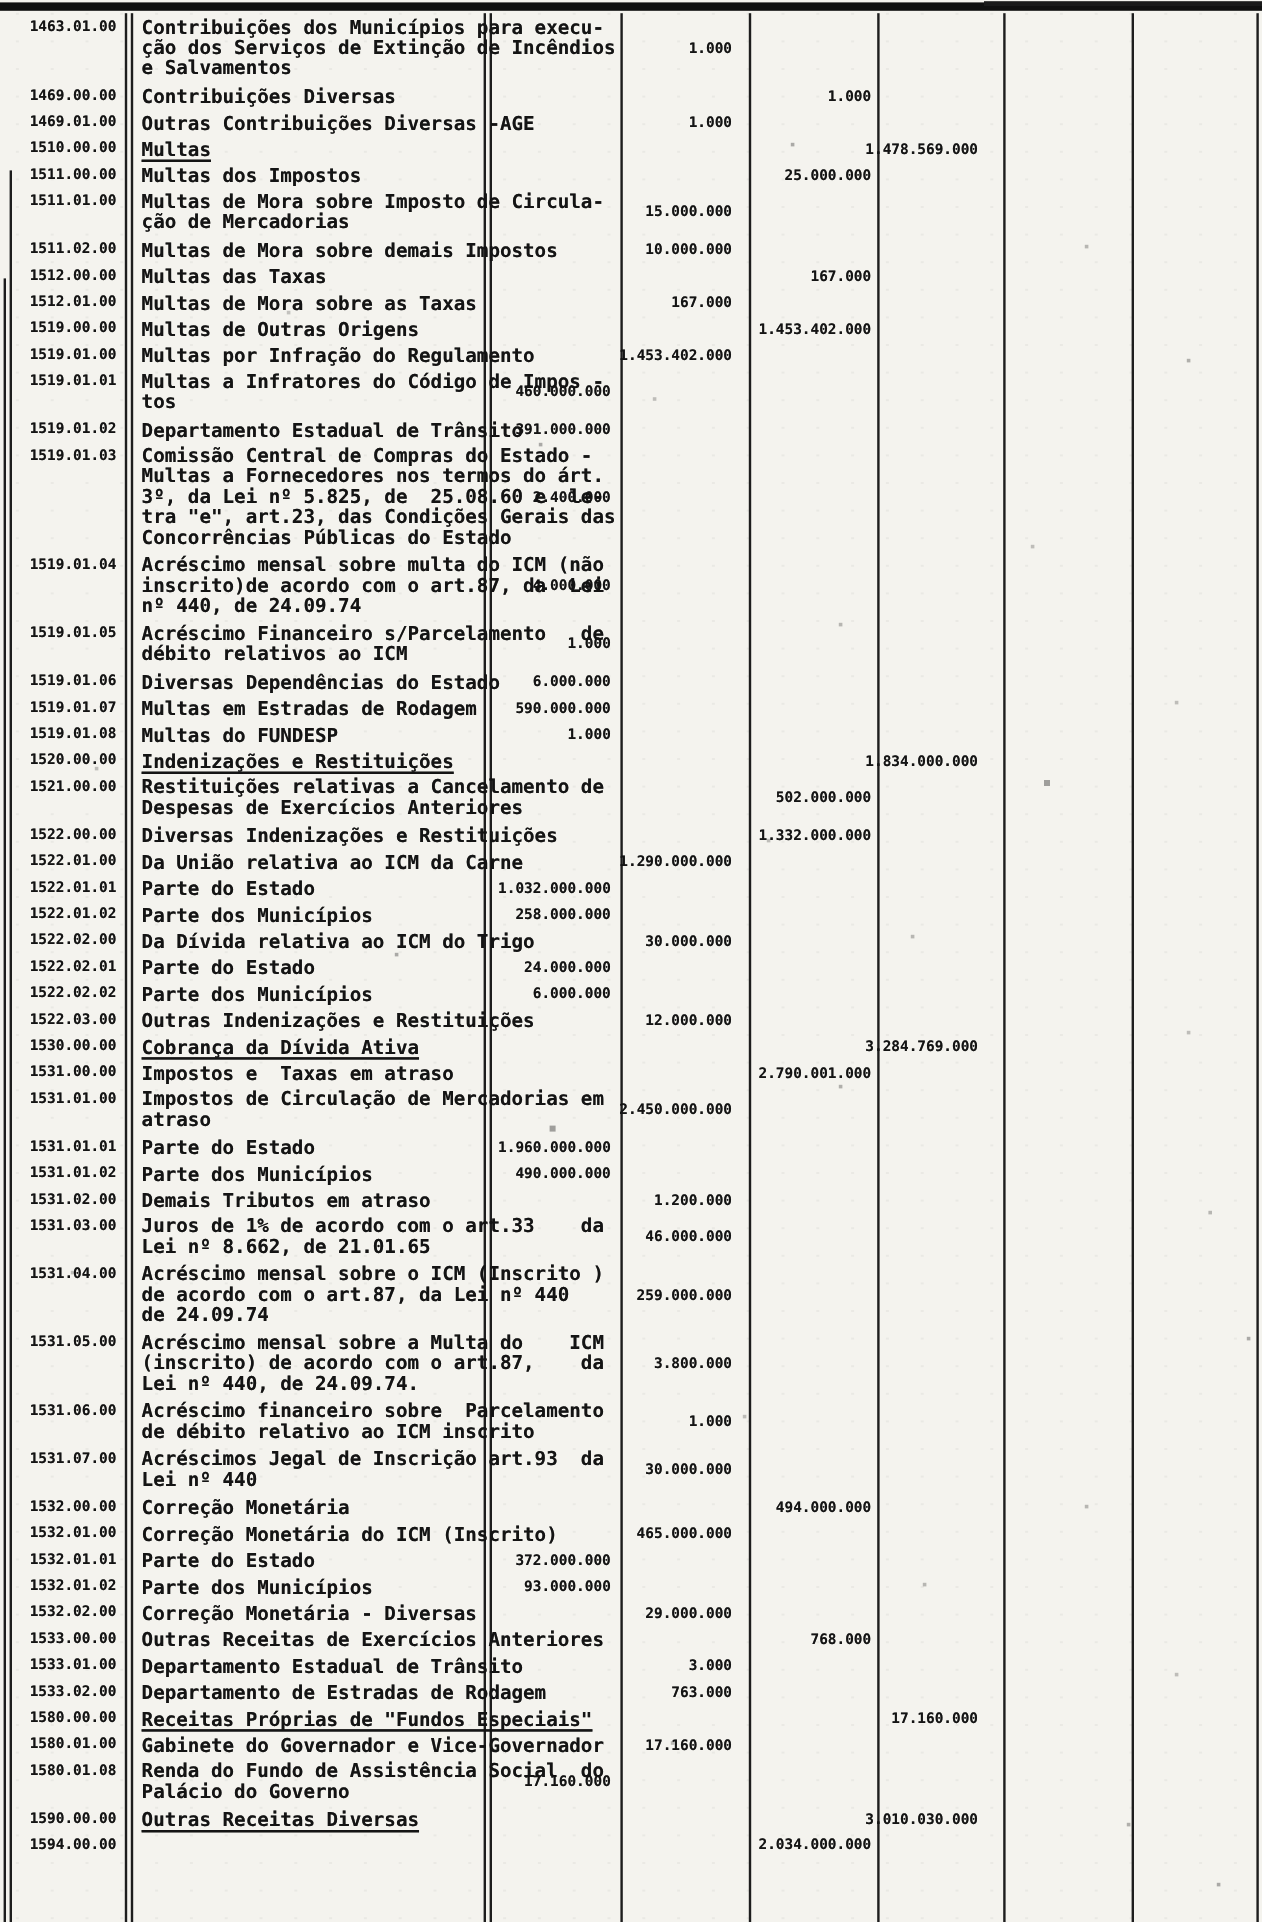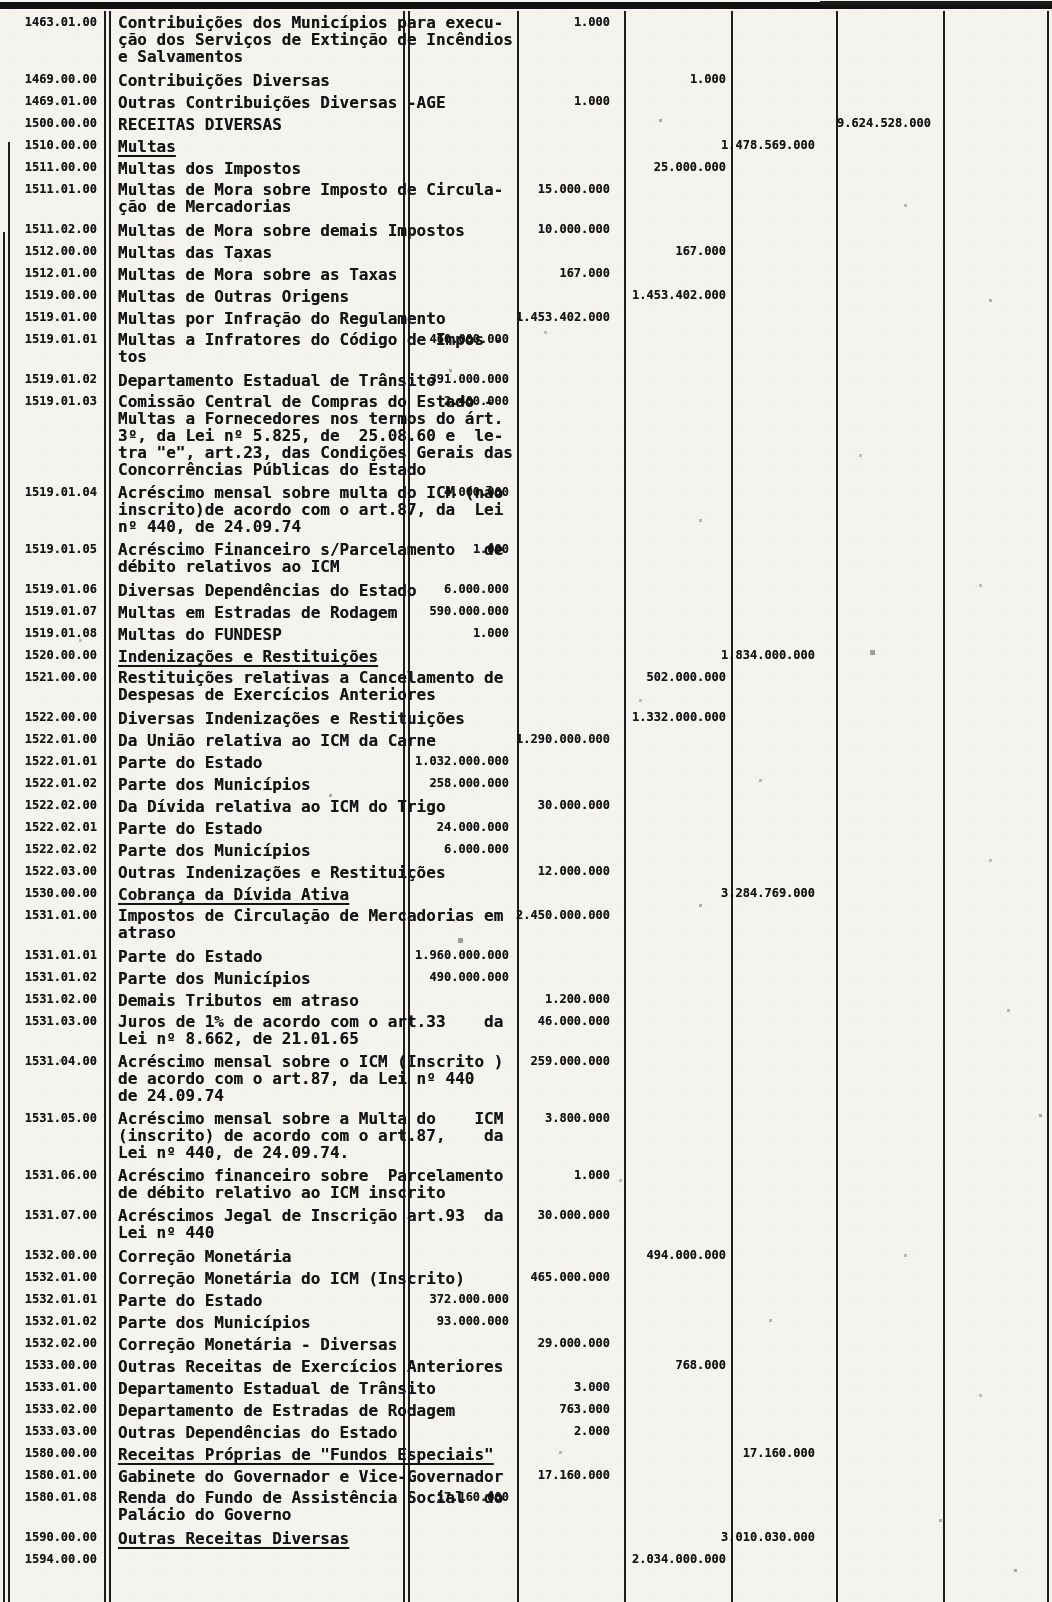--- a/index.html
+++ b/index.html
@@ -13,21 +13,21 @@
     font-family:"DejaVu Sans Mono","Liberation Mono",monospace;
     color:#141414;
   }
   
   .topbar{position:absolute;left:0;top:2px;width:1052px;height:7px;background:#101010;}
   .topbar2{position:absolute;left:820px;top:1px;width:232px;height:4px;background:#1a1a1a;}
   
   .vline{position:absolute;width:2px;background:#1d1d1d;}
   
   .rows{position:absolute;left:0;top:14px;width:1052px;}
-  .row{display:flex;align-items:flex-start;margin-bottom:3px;}
+  .row{display:flex;align-items:center;margin-bottom:3px;}
   .row.multi{margin-bottom:5px;}
   .c{flex:0 0 auto;box-sizing:border-box;}
   .code{
     width:104px;text-align:right;padding-right:7px;
     font-size:12px;line-height:17px;font-weight:700;
     align-self:flex-start;white-space:pre;
     text-shadow:0 0 .4px rgba(0,0,0,.55);
   }
   .desc{width:299px;padding-left:14px;overflow:visible;}
   .desc-text{
@@ -116,30 +116,20 @@
     <div class="c code">1469.01.00</div>
     <div class="c desc"><span class="desc-text">Outras Contribuições Diversas -AGE</span></div>
     <div class="c val v1"></div>
     <div class="c val v2">1.000</div>
     <div class="c val v3"></div>
     <div class="c val v4"></div>
     <div class="c val v5"></div>
     <div class="c val v6"></div>
   </div>
 
-  <div class="row">
-    <div class="c code">1500.00.00</div>
-    <div class="c desc"><span class="desc-text">RECEITAS DIVERSAS</span></div>
-    <div class="c val v1"></div>
-    <div class="c val v2"></div>
-    <div class="c val v3"></div>
-    <div class="c val v4"></div>
-    <div class="c val v5">9.624.528.000</div>
-    <div class="c val v6"></div>
-  </div>
 
   <div class="row">
     <div class="c code">1510.00.00</div>
     <div class="c desc"><span class="desc-text u">Multas</span></div>
     <div class="c val v1"></div>
     <div class="c val v2"></div>
     <div class="c val v3"></div>
     <div class="c val v4">1.478.569.000</div>
     <div class="c val v5"></div>
     <div class="c val v6"></div>
@@ -434,20 +424,30 @@
     <div class="c code">1530.00.00</div>
     <div class="c desc"><span class="desc-text u">Cobrança da Dívida Ativa</span></div>
     <div class="c val v1"></div>
     <div class="c val v2"></div>
     <div class="c val v3"></div>
     <div class="c val v4">3.284.769.000</div>
     <div class="c val v5"></div>
     <div class="c val v6"></div>
   </div>
 
+  <div class="row">
+    <div class="c code">1531.00.00</div>
+    <div class="c desc"><span class="desc-text">Impostos e  Taxas em atraso</span></div>
+    <div class="c val v1"></div>
+    <div class="c val v2"></div>
+    <div class="c val v3">2.790.001.000</div>
+    <div class="c val v4"></div>
+    <div class="c val v5"></div>
+    <div class="c val v6"></div>
+  </div>
 
   <div class="row multi">
     <div class="c code">1531.01.00</div>
     <div class="c desc"><span class="desc-text">Impostos de Circulação de Mercadorias em
 atraso</span></div>
     <div class="c val v1"></div>
     <div class="c val v2">2.450.000.000</div>
     <div class="c val v3"></div>
     <div class="c val v4"></div>
     <div class="c val v5"></div>
@@ -630,30 +630,20 @@
     <div class="c code">1533.02.00</div>
     <div class="c desc"><span class="desc-text">Departamento de Estradas de Rodagem</span></div>
     <div class="c val v1"></div>
     <div class="c val v2">763.000</div>
     <div class="c val v3"></div>
     <div class="c val v4"></div>
     <div class="c val v5"></div>
     <div class="c val v6"></div>
   </div>
 
-  <div class="row">
-    <div class="c code">1533.03.00</div>
-    <div class="c desc"><span class="desc-text">Outras Dependências do Estado</span></div>
-    <div class="c val v1"></div>
-    <div class="c val v2">2.000</div>
-    <div class="c val v3"></div>
-    <div class="c val v4"></div>
-    <div class="c val v5"></div>
-    <div class="c val v6"></div>
-  </div>
 
   <div class="row">
     <div class="c code">1580.00.00</div>
     <div class="c desc"><span class="desc-text u">Receitas Próprias de "Fundos Especiais"</span></div>
     <div class="c val v1"></div>
     <div class="c val v2"></div>
     <div class="c val v3"></div>
     <div class="c val v4">17.160.000</div>
     <div class="c val v5"></div>
     <div class="c val v6"></div>

